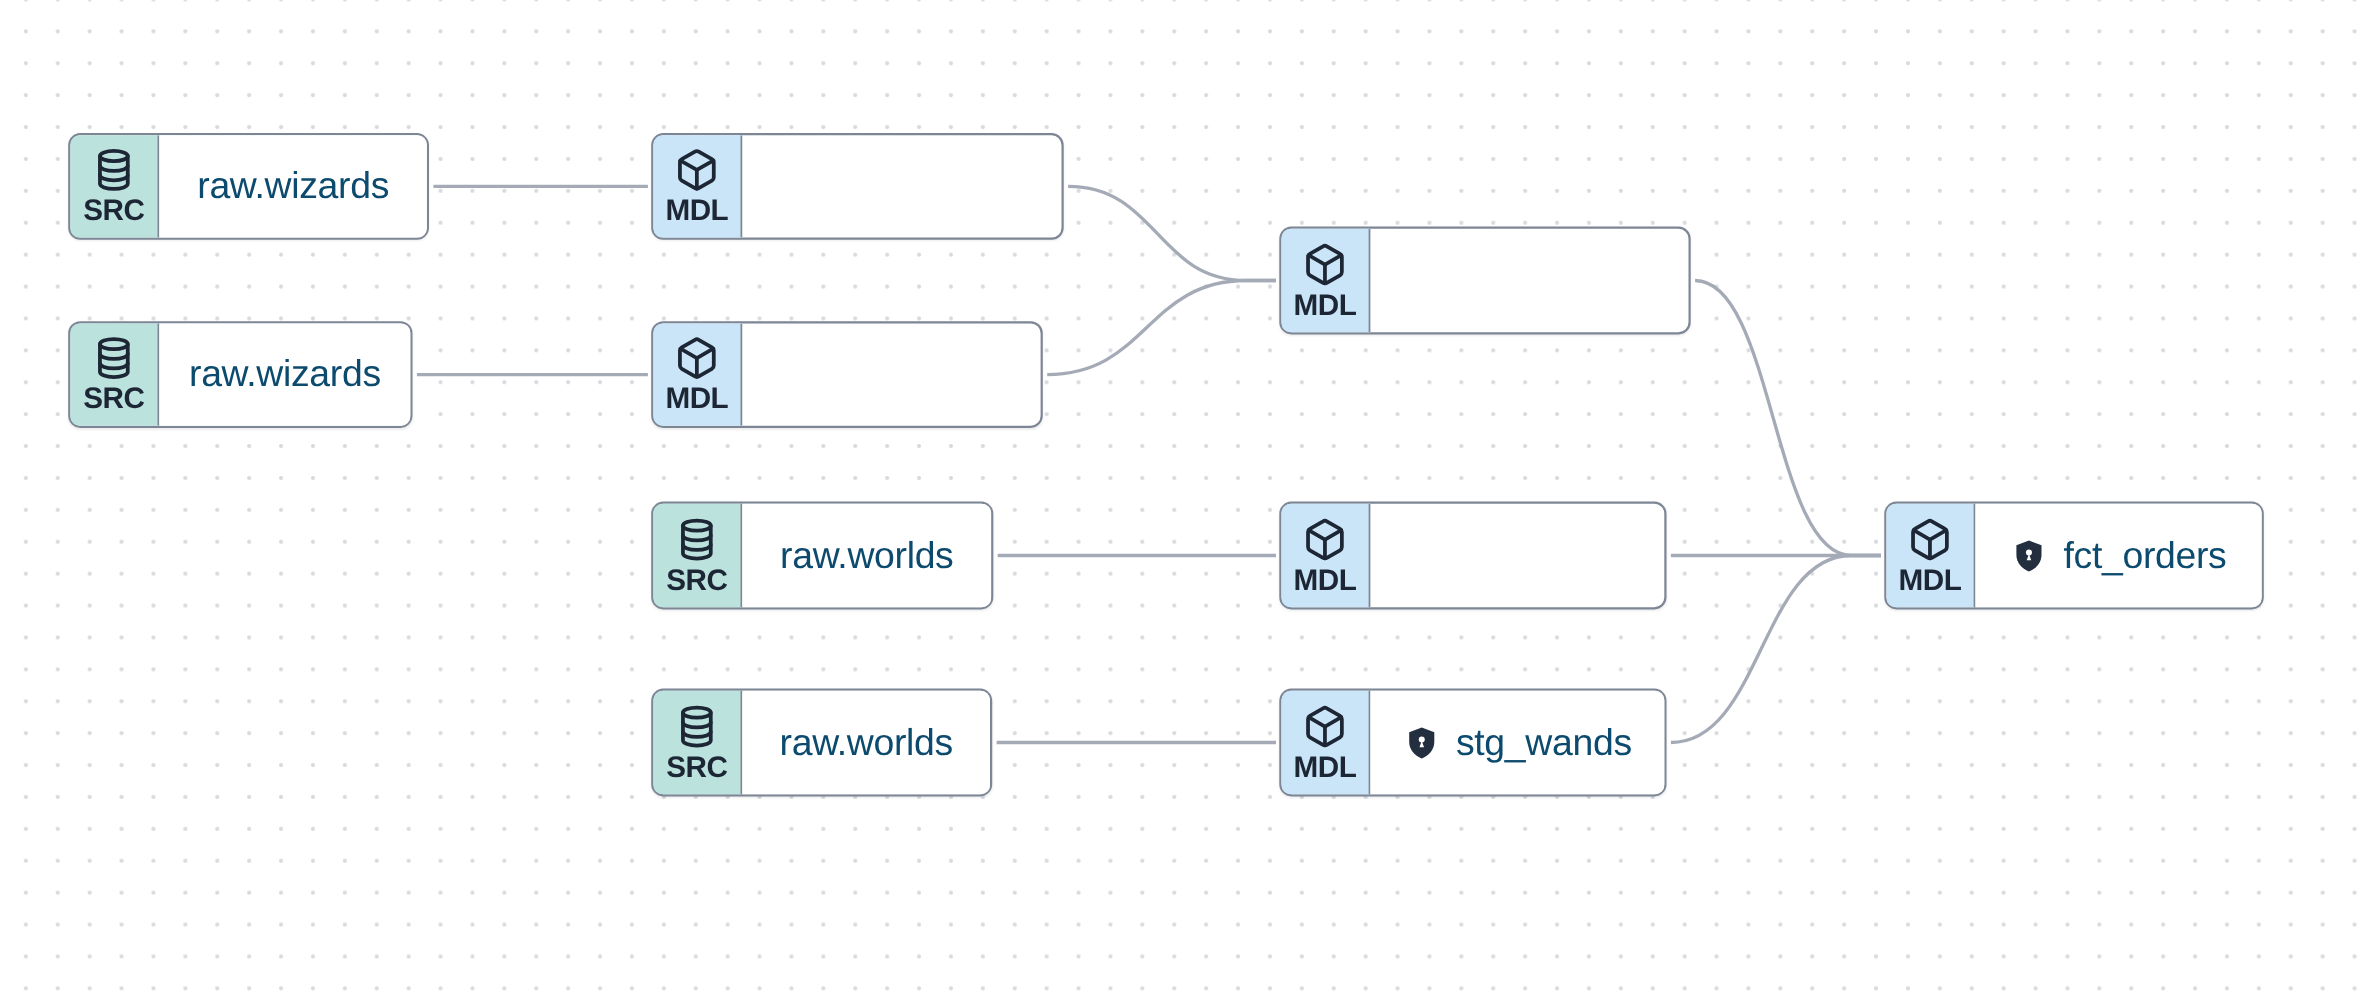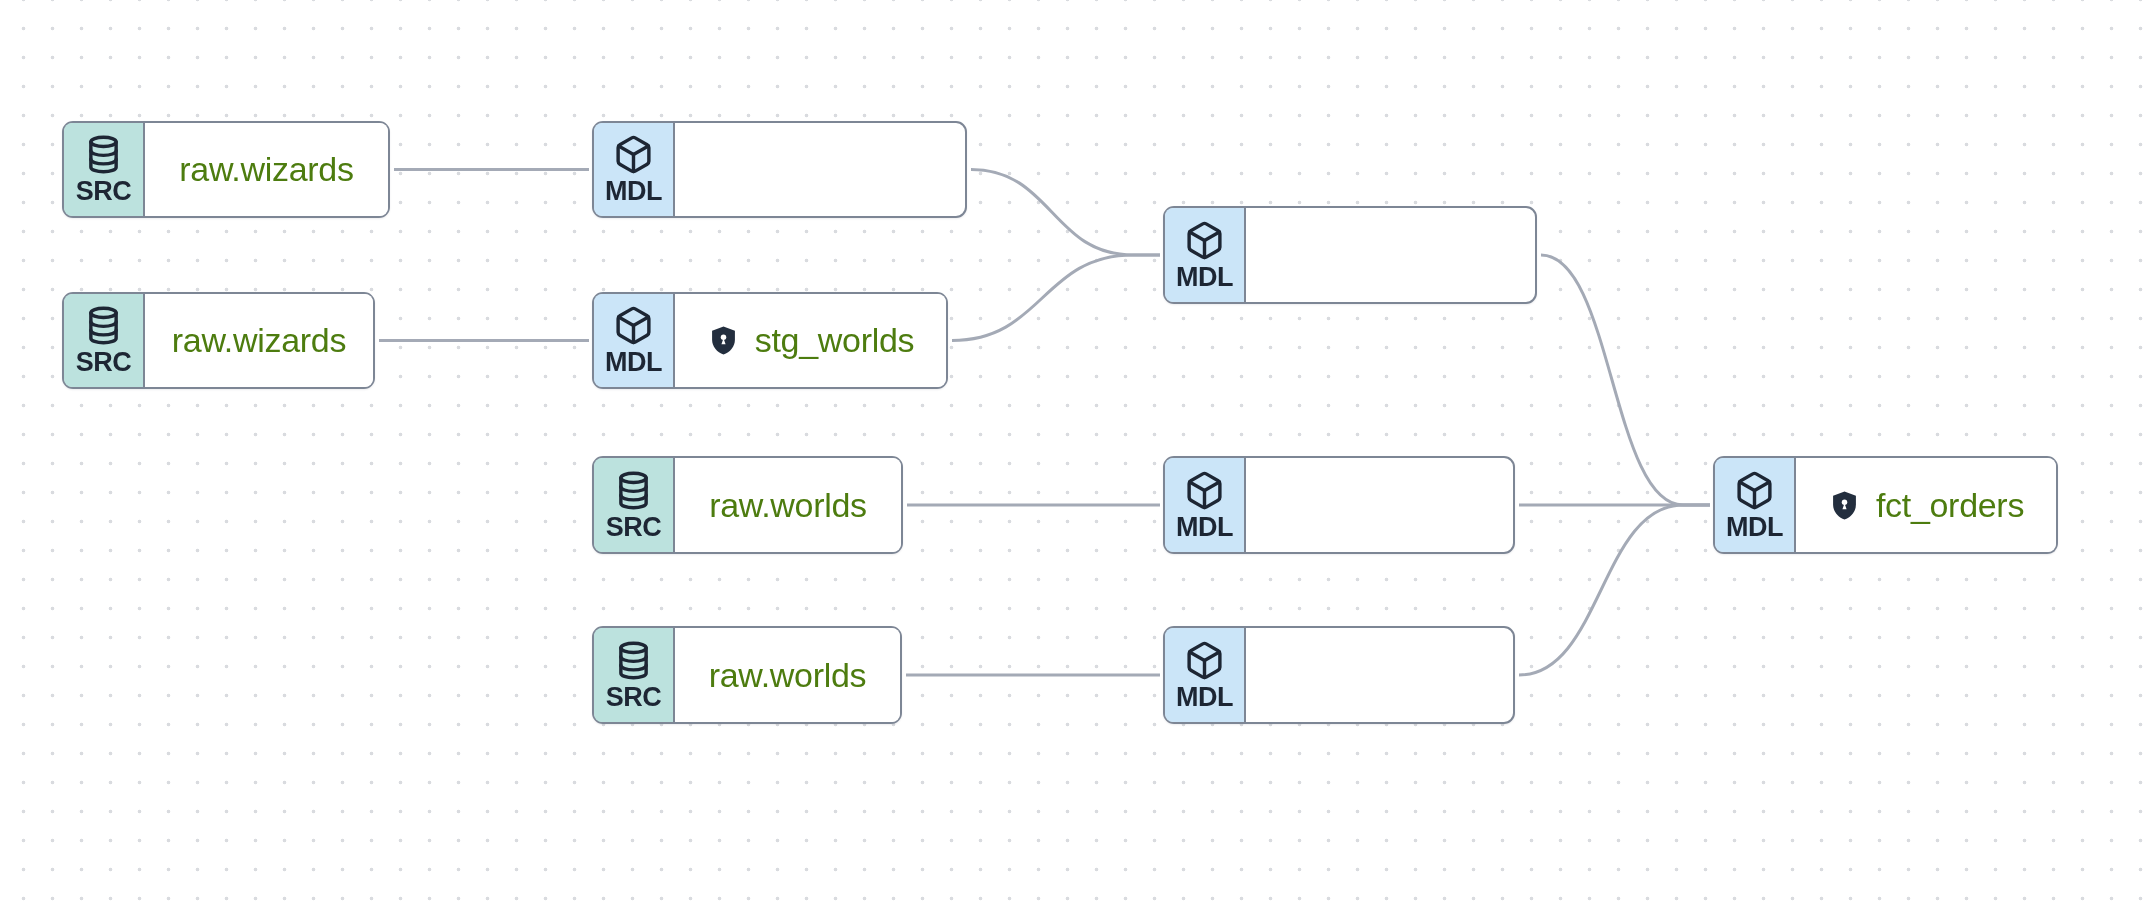--- a/index.html
+++ b/index.html
@@ -35,21 +35,21 @@
   .badge .badge-icon svg{width:41px;height:41px;display:block;}
   .badge-label{
     font-size:27px;font-weight:600;letter-spacing:-0.5px;line-height:1;
     margin-top:2px;
   }
   .node-body{
     flex:1;display:flex;align-items:center;justify-content:center;
     gap:15px;padding:0 22px;border-radius:0 8px 8px 0;background:#ffffff;
   }
   .node-label{
-    font-size:34px;font-weight:500;color:#4d7c0f;white-space:nowrap;
+    font-size:34px;font-weight:500;color:#0c4a6e;white-space:nowrap;
     letter-spacing:-0.3px;
   }
   .shield{display:flex;align-items:center;}
   .shield svg{width:33px;height:33px;display:block;}
 </style>
 </head>
 <body>
 
 <div class="canvas">
   <svg id="edges-layer" viewBox="0 0 2148 904" xmlns="http://www.w3.org/2000/svg">
@@ -112,115 +112,115 @@
     <div class="badge" style="background: rgb(203, 229, 248); color: rgb(29, 38, 52);">
       <span class="badge-icon">
             <svg viewBox="0 0 24 24" fill="none" stroke="currentColor" stroke-width="2" stroke-linecap="round" stroke-linejoin="round">
               <path d="M21 8a2 2 0 0 0-1-1.73l-7-4a2 2 0 0 0-2 0l-7 4A2 2 0 0 0 3 8v8a2 2 0 0 0 1 1.73l7 4a2 2 0 0 0 2 0l7-4A2 2 0 0 0 21 16Z"></path>
               <path d="m3.3 7 8.7 5 8.7-5"></path>
               <path d="M12 22V12"></path>
             </svg>
           </span>
       <span class="badge-label">MDL</span>
     </div>
+  </div>
+      <div class="node" style="left: 1163px; top: 206px; width: 374px; height: 98px;">
+    <div class="badge" style="background: rgb(203, 229, 248); color: rgb(29, 38, 52);">
+      <span class="badge-icon">
+            <svg viewBox="0 0 24 24" fill="none" stroke="currentColor" stroke-width="2" stroke-linecap="round" stroke-linejoin="round">
+              <path d="M21 8a2 2 0 0 0-1-1.73l-7-4a2 2 0 0 0-2 0l-7 4A2 2 0 0 0 3 8v8a2 2 0 0 0 1 1.73l7 4a2 2 0 0 0 2 0l7-4A2 2 0 0 0 21 16Z"></path>
+              <path d="m3.3 7 8.7 5 8.7-5"></path>
+              <path d="M12 22V12"></path>
+            </svg>
+          </span>
+      <span class="badge-label">MDL</span>
+    </div>
+  </div>
+      <div class="node" style="left: 592px; top: 456px; width: 311px; height: 98px;">
+    <div class="badge" style="background: rgb(188, 226, 222); color: rgb(29, 38, 52);">
+      <span class="badge-icon">
+            <svg viewBox="0 0 24 24" fill="none" stroke="currentColor" stroke-width="2" stroke-linecap="round" stroke-linejoin="round">
+              <ellipse cx="12" cy="4.6" rx="7.4" ry="2.7"></ellipse>
+              <path d="M4.6 4.6v14.8c0 1.5 3.3 2.7 7.4 2.7s7.4-1.2 7.4-2.7V4.6"></path>
+              <path d="M4.6 9.8c0 1.5 3.3 2.7 7.4 2.7s7.4-1.2 7.4-2.7"></path>
+              <path d="M4.6 14.8c0 1.5 3.3 2.7 7.4 2.7s7.4-1.2 7.4-2.7"></path>
+            </svg>
+          </span>
+      <span class="badge-label">SRC</span>
+    </div>
+    <div class="node-body">
+      <span class="node-label">raw.worlds</span>
+    </div>
+  </div>
+      <div class="node" style="left: 1163px; top: 456px; width: 352px; height: 98px;">
+    <div class="badge" style="background: rgb(203, 229, 248); color: rgb(29, 38, 52);">
+      <span class="badge-icon">
+            <svg viewBox="0 0 24 24" fill="none" stroke="currentColor" stroke-width="2" stroke-linecap="round" stroke-linejoin="round">
+              <path d="M21 8a2 2 0 0 0-1-1.73l-7-4a2 2 0 0 0-2 0l-7 4A2 2 0 0 0 3 8v8a2 2 0 0 0 1 1.73l7 4a2 2 0 0 0 2 0l7-4A2 2 0 0 0 21 16Z"></path>
+              <path d="m3.3 7 8.7 5 8.7-5"></path>
+              <path d="M12 22V12"></path>
+            </svg>
+          </span>
+      <span class="badge-label">MDL</span>
+    </div>
+  </div>
+      <div class="node" style="left: 1713px; top: 456px; width: 345px; height: 98px;">
+    <div class="badge" style="background: rgb(203, 229, 248); color: rgb(29, 38, 52);">
+      <span class="badge-icon">
+            <svg viewBox="0 0 24 24" fill="none" stroke="currentColor" stroke-width="2" stroke-linecap="round" stroke-linejoin="round">
+              <path d="M21 8a2 2 0 0 0-1-1.73l-7-4a2 2 0 0 0-2 0l-7 4A2 2 0 0 0 3 8v8a2 2 0 0 0 1 1.73l7 4a2 2 0 0 0 2 0l7-4A2 2 0 0 0 21 16Z"></path>
+              <path d="m3.3 7 8.7 5 8.7-5"></path>
+              <path d="M12 22V12"></path>
+            </svg>
+          </span>
+      <span class="badge-label">MDL</span>
+    </div>
     <div class="node-body">
           <span class="shield">
             <svg viewBox="0 0 24 24">
               <path fill="#232e3e" d="M12 1.8l8.3 3.1v6.3c0 5.3-3.5 9.2-8.3 11-4.8-1.8-8.3-5.7-8.3-11V4.9z"></path>
               <circle cx="12" cy="9.6" r="2" fill="#ffffff"></circle>
               <path d="M12 10.4l1.5 4.4h-3z" fill="#ffffff"></path>
             </svg>
           </span>
-      <span class="node-label">stg_worlds</span>
-    </div>
-  </div>
-      <div class="node" style="left: 1163px; top: 206px; width: 374px; height: 98px;">
-    <div class="badge" style="background: rgb(203, 229, 248); color: rgb(29, 38, 52);">
-      <span class="badge-icon">
-            <svg viewBox="0 0 24 24" fill="none" stroke="currentColor" stroke-width="2" stroke-linecap="round" stroke-linejoin="round">
-              <path d="M21 8a2 2 0 0 0-1-1.73l-7-4a2 2 0 0 0-2 0l-7 4A2 2 0 0 0 3 8v8a2 2 0 0 0 1 1.73l7 4a2 2 0 0 0 2 0l7-4A2 2 0 0 0 21 16Z"></path>
-              <path d="m3.3 7 8.7 5 8.7-5"></path>
-              <path d="M12 22V12"></path>
-            </svg>
-          </span>
-      <span class="badge-label">MDL</span>
-    </div>
-  </div>
-      <div class="node" style="left: 592px; top: 456px; width: 311px; height: 98px;">
+      <span class="node-label">fct_orders</span>
+    </div>
+  </div>
+      <div class="node" style="left: 592px; top: 626px; width: 310px; height: 98px;">
     <div class="badge" style="background: rgb(188, 226, 222); color: rgb(29, 38, 52);">
       <span class="badge-icon">
             <svg viewBox="0 0 24 24" fill="none" stroke="currentColor" stroke-width="2" stroke-linecap="round" stroke-linejoin="round">
               <ellipse cx="12" cy="4.6" rx="7.4" ry="2.7"></ellipse>
               <path d="M4.6 4.6v14.8c0 1.5 3.3 2.7 7.4 2.7s7.4-1.2 7.4-2.7V4.6"></path>
               <path d="M4.6 9.8c0 1.5 3.3 2.7 7.4 2.7s7.4-1.2 7.4-2.7"></path>
               <path d="M4.6 14.8c0 1.5 3.3 2.7 7.4 2.7s7.4-1.2 7.4-2.7"></path>
             </svg>
           </span>
       <span class="badge-label">SRC</span>
     </div>
     <div class="node-body">
       <span class="node-label">raw.worlds</span>
     </div>
   </div>
-      <div class="node" style="left: 1163px; top: 456px; width: 352px; height: 98px;">
-    <div class="badge" style="background: rgb(203, 229, 248); color: rgb(29, 38, 52);">
-      <span class="badge-icon">
-            <svg viewBox="0 0 24 24" fill="none" stroke="currentColor" stroke-width="2" stroke-linecap="round" stroke-linejoin="round">
-              <path d="M21 8a2 2 0 0 0-1-1.73l-7-4a2 2 0 0 0-2 0l-7 4A2 2 0 0 0 3 8v8a2 2 0 0 0 1 1.73l7 4a2 2 0 0 0 2 0l7-4A2 2 0 0 0 21 16Z"></path>
-              <path d="m3.3 7 8.7 5 8.7-5"></path>
-              <path d="M12 22V12"></path>
-            </svg>
-          </span>
-      <span class="badge-label">MDL</span>
-    </div>
-  </div>
-      <div class="node" style="left: 1713px; top: 456px; width: 345px; height: 98px;">
+      <div class="node" style="left: 1163px; top: 626px; width: 352px; height: 98px;">
     <div class="badge" style="background: rgb(203, 229, 248); color: rgb(29, 38, 52);">
       <span class="badge-icon">
             <svg viewBox="0 0 24 24" fill="none" stroke="currentColor" stroke-width="2" stroke-linecap="round" stroke-linejoin="round">
               <path d="M21 8a2 2 0 0 0-1-1.73l-7-4a2 2 0 0 0-2 0l-7 4A2 2 0 0 0 3 8v8a2 2 0 0 0 1 1.73l7 4a2 2 0 0 0 2 0l7-4A2 2 0 0 0 21 16Z"></path>
               <path d="m3.3 7 8.7 5 8.7-5"></path>
               <path d="M12 22V12"></path>
             </svg>
           </span>
       <span class="badge-label">MDL</span>
     </div>
     <div class="node-body">
           <span class="shield">
             <svg viewBox="0 0 24 24">
               <path fill="#232e3e" d="M12 1.8l8.3 3.1v6.3c0 5.3-3.5 9.2-8.3 11-4.8-1.8-8.3-5.7-8.3-11V4.9z"></path>
               <circle cx="12" cy="9.6" r="2" fill="#ffffff"></circle>
               <path d="M12 10.4l1.5 4.4h-3z" fill="#ffffff"></path>
             </svg>
           </span>
-      <span class="node-label">fct_orders</span>
-    </div>
-  </div>
-      <div class="node" style="left: 592px; top: 626px; width: 310px; height: 98px;">
-    <div class="badge" style="background: rgb(188, 226, 222); color: rgb(29, 38, 52);">
-      <span class="badge-icon">
-            <svg viewBox="0 0 24 24" fill="none" stroke="currentColor" stroke-width="2" stroke-linecap="round" stroke-linejoin="round">
-              <ellipse cx="12" cy="4.6" rx="7.4" ry="2.7"></ellipse>
-              <path d="M4.6 4.6v14.8c0 1.5 3.3 2.7 7.4 2.7s7.4-1.2 7.4-2.7V4.6"></path>
-              <path d="M4.6 9.8c0 1.5 3.3 2.7 7.4 2.7s7.4-1.2 7.4-2.7"></path>
-              <path d="M4.6 14.8c0 1.5 3.3 2.7 7.4 2.7s7.4-1.2 7.4-2.7"></path>
-            </svg>
-          </span>
-      <span class="badge-label">SRC</span>
-    </div>
-    <div class="node-body">
-      <span class="node-label">raw.worlds</span>
-    </div>
-  </div>
-      <div class="node" style="left: 1163px; top: 626px; width: 352px; height: 98px;">
-    <div class="badge" style="background: rgb(203, 229, 248); color: rgb(29, 38, 52);">
-      <span class="badge-icon">
-            <svg viewBox="0 0 24 24" fill="none" stroke="currentColor" stroke-width="2" stroke-linecap="round" stroke-linejoin="round">
-              <path d="M21 8a2 2 0 0 0-1-1.73l-7-4a2 2 0 0 0-2 0l-7 4A2 2 0 0 0 3 8v8a2 2 0 0 0 1 1.73l7 4a2 2 0 0 0 2 0l7-4A2 2 0 0 0 21 16Z"></path>
-              <path d="m3.3 7 8.7 5 8.7-5"></path>
-              <path d="M12 22V12"></path>
-            </svg>
-          </span>
-      <span class="badge-label">MDL</span>
+      <span class="node-label">stg_wands</span>
     </div>
   </div>
     </div>
 </div>
 
 </body></html>

